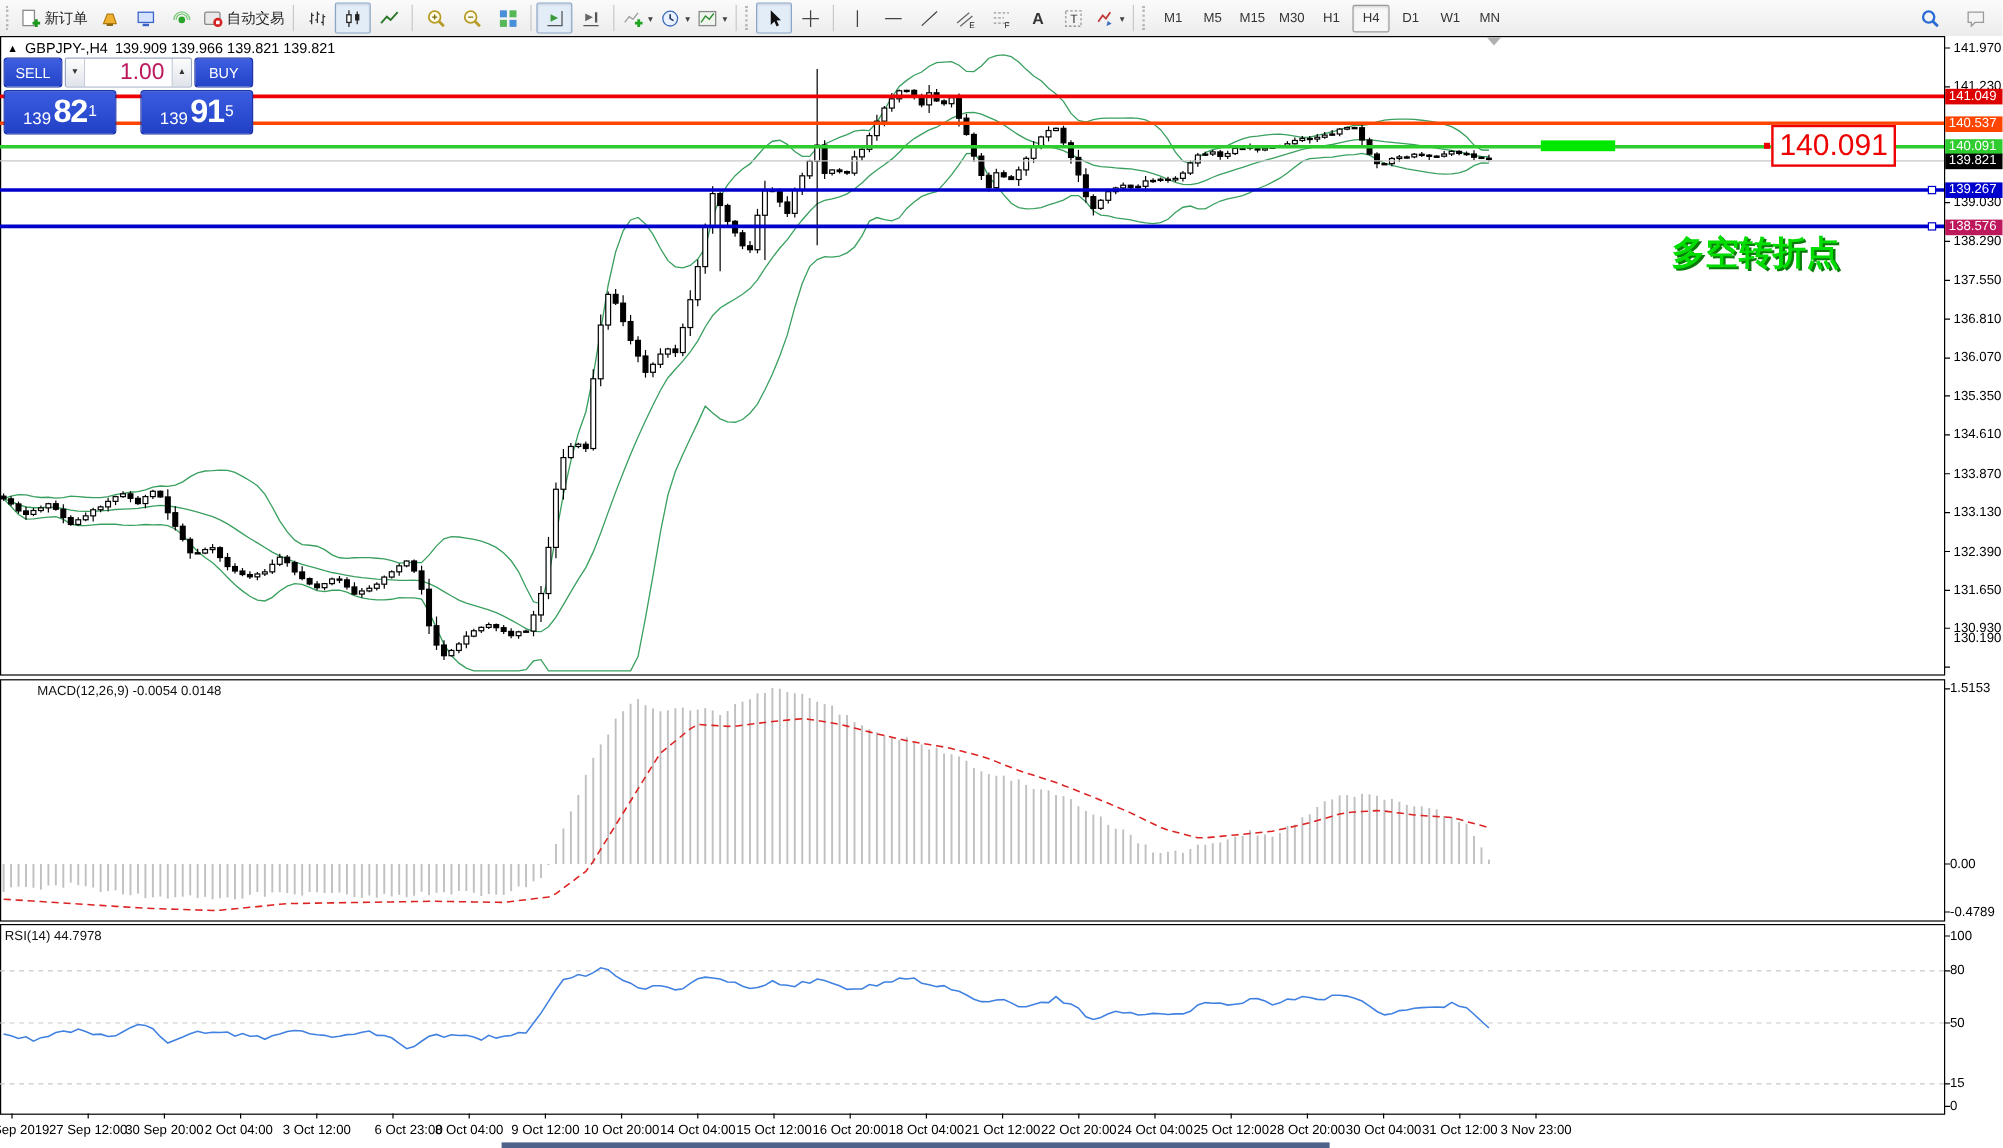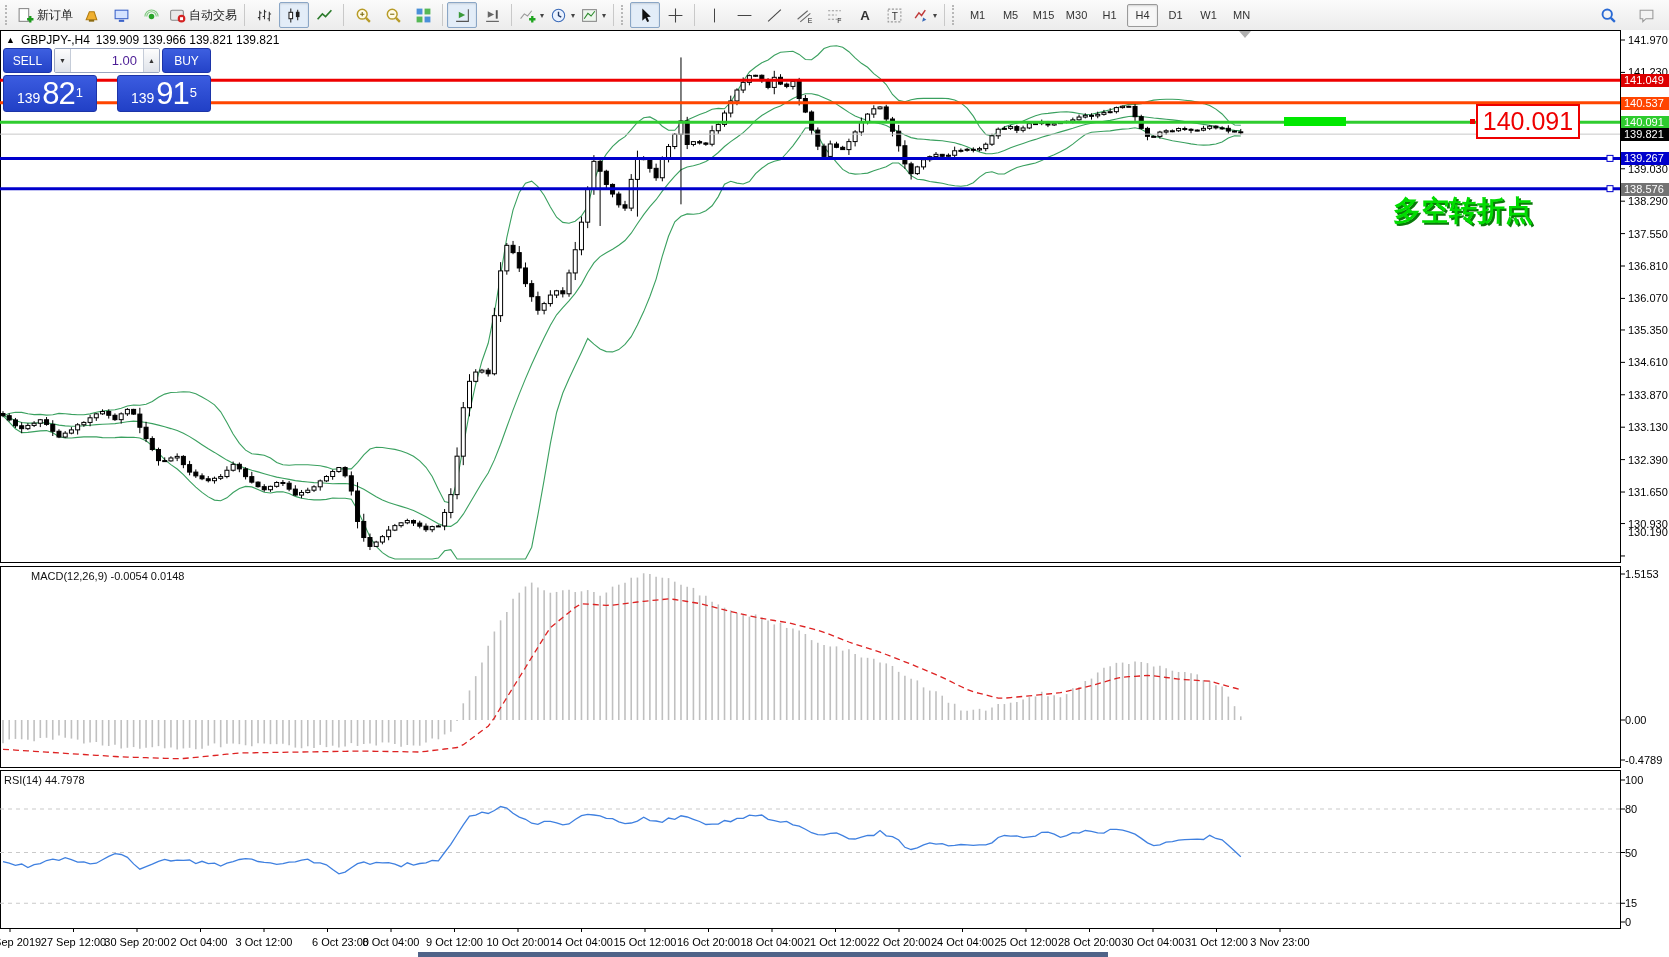--- a/index.html
+++ b/index.html
@@ -33,26 +33,26 @@
   .t-label{font-size:11px;color:#000;transform:translateX(-50%);white-space:nowrap;}
   
   #trade-panel{left:3px;top:48px;width:208px;z-index:30;}
   #tp-top{display:flex;height:25px;gap:2px;}
   .tp-btn{background:linear-gradient(#3d5fe0,#2443c8);color:#fff;font-size:12px;border:1px solid #1c34a8;
     border-radius:3px;display:flex;align-items:center;justify-content:center;width:47px;}
   .tp-spin{display:flex;flex:1;border:1px solid #9aa6c0;border-radius:2px;overflow:hidden;background:#fff;}
   .tp-step{width:15px;background:linear-gradient(#fdfdfd,#dfe3ea);display:flex;align-items:center;justify-content:center;
     font-size:7px;color:#333;border-right:1px solid #c5ccd8;}
   .tp-step.up{border-left:1px solid #c5ccd8;border-right:none;}
-  #tp-vol{flex:1;border:none;outline:none;font-size:13px;text-align:right;padding-right:6px;color:#4c1d95;width:60px;}
+  #tp-vol{flex:1;border:none;outline:none;font-size:19px;text-align:right;padding-right:6px;color:#be185d;width:60px;}
   #tp-big{display:flex;gap:20px;margin-top:2px;height:37px;}
   .tp-quote{flex:1;background:linear-gradient(#3b5ce0,#2140c6);border:1px solid #1c34a8;border-radius:3px;
     color:#fff;display:flex;align-items:flex-end;justify-content:center;padding-bottom:1px;}
   .tp-quote .small{font-size:14px;line-height:24px;margin-right:2px;}
-  .tp-quote .big{font-size:31px;line-height:33px;font-weight:400;letter-spacing:-1px;}
+  .tp-quote .big{font-size:27px;line-height:33px;font-weight:700;letter-spacing:-1px;}
   .tp-quote .sup{font-size:13px;line-height:30px;vertical-align:top;margin-left:1px;align-self:flex-start;margin-top:2px;}
   
   #price-box{border:2px solid #ee0000;background:#fff;color:#ee0000;font-size:25px;
     display:flex;align-items:center;justify-content:center;z-index:22;}
   #box-handle{width:5px;height:5px;background:#ee0000;z-index:23;}
   #turn-text{font-size:28px;font-weight:bold;color:#00dd00;text-shadow:2px 2px 0 #0a7a0a;z-index:22;white-space:nowrap;}
   #hl-bar{background:#00e800;z-index:21;}
   #bottom-strip{background:#4f6388;z-index:5;}
 </style>
 </head>
@@ -978,21 +978,21 @@
       <div class="abs ax-tick" style="left: 1628px; top: 421.192px; z-index: 20;">133.130</div>
       <div class="abs ax-tick" style="left: 1628px; top: 453.604px; z-index: 20;">132.390</div>
       <div class="abs ax-tick" style="left: 1628px; top: 486.016px; z-index: 20;">131.650</div>
       <div class="abs ax-tick" style="left: 1628px; top: 517.552px; z-index: 20;">130.930</div>
       <div class="abs ax-tick" style="left: 1628px; top: 526px; z-index: 20;">130.190</div>
       <div class="abs ax-badge" style="left: 1621px; top: 74.3398px; background: rgb(221, 0, 0); z-index: 20;">141.049</div>
       <div class="abs ax-badge" style="left: 1621px; top: 96.7654px; background: rgb(255, 69, 0); z-index: 20;">140.537</div>
       <div class="abs ax-badge" style="left: 1621px; top: 116.3px; background: rgb(46, 204, 46); z-index: 20;">140.091</div>
       <div class="abs ax-badge" style="left: 1621px; top: 128.126px; background: rgb(0, 0, 0); z-index: 20;">139.821</div>
       <div class="abs ax-badge" style="left: 1621px; top: 152.391px; background: rgb(0, 0, 204); z-index: 20;">139.267</div>
-      <div class="abs ax-badge" style="left: 1621px; top: 182.657px; background: #737373; z-index: 20;">138.576</div>
+      <div class="abs ax-badge" style="left: 1621px; top: 182.657px; background: #be185d; z-index: 20;">138.576</div>
       <div class="abs ax-tick" style="left: 1625px; top: 568px; z-index: 20;">1.5153</div>
       <div class="abs ax-tick" style="left: 1625px; top: 714px; z-index: 20;">0.00</div>
       <div class="abs ax-tick" style="left: 1625px; top: 754px; z-index: 20;">-0.4789</div>
       <div class="abs ax-tick" style="left: 1625px; top: 774px; z-index: 20;">100</div>
       <div class="abs ax-tick" style="left: 1625px; top: 803px; z-index: 20;">80</div>
       <div class="abs ax-tick" style="left: 1625px; top: 846.5px; z-index: 20;">50</div>
       <div class="abs ax-tick" style="left: 1625px; top: 897.25px; z-index: 20;">15</div>
       <div class="abs ax-tick" style="left: 1625px; top: 916px; z-index: 20;">0</div>
     </div>
   <div id="time-layer">

